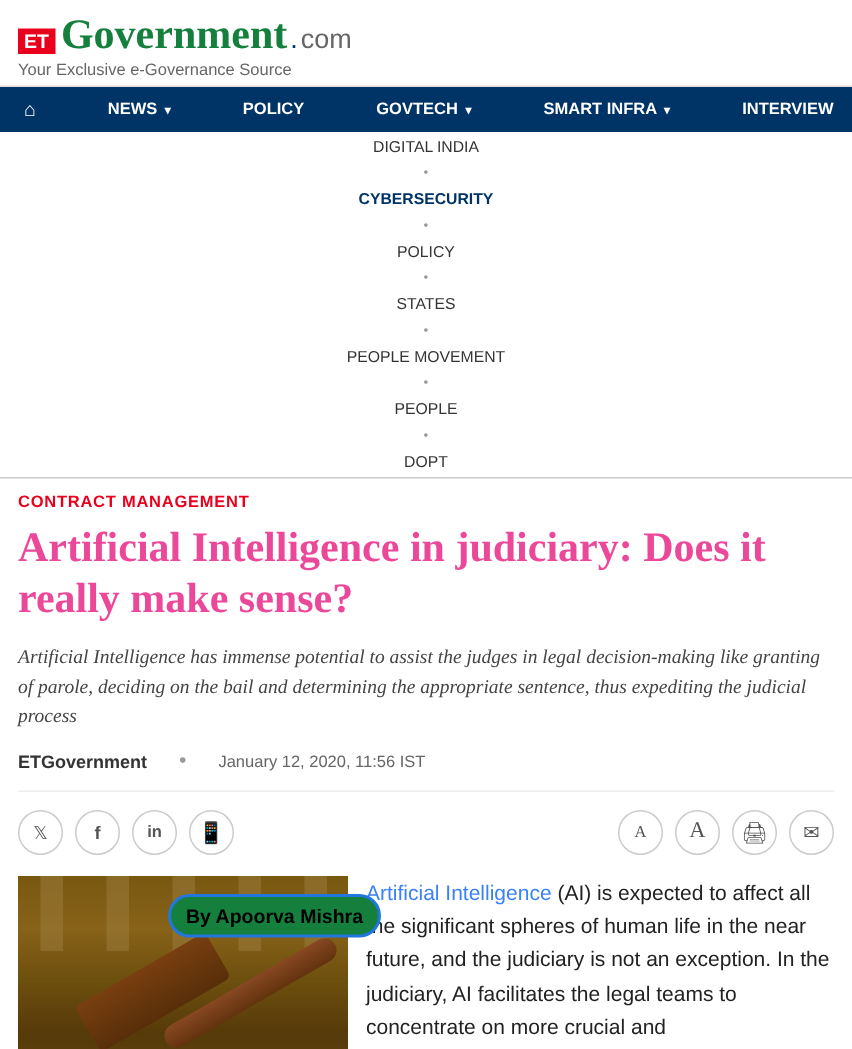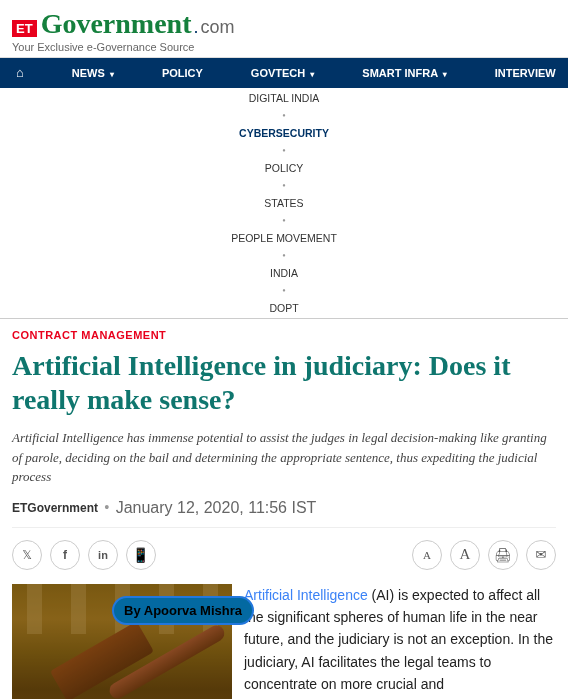--- a/index.html
+++ b/index.html
@@ -22,26 +22,26 @@
 
     
     .nav-secondary { border-bottom: 1px solid #ccc; padding: 4px 29px; display: flex; align-items: center; gap: 6px; flex-wrap: wrap; flex-direction: column; }
     .nav-secondary a { color: #333; text-decoration: none; font-size: 10.5px; font-family: Arial, sans-serif; font-weight: 500; }
     .nav-secondary a.active { color: #003366; font-weight: bold; }
     .nav-sec-dot { color: #999; font-size: 10px; }
 
     
     .article-body { padding: 10px 12px; }
     .category-label { color: #e8001c; font-size: 11px; font-weight: bold; font-family: Arial, sans-serif; text-transform: uppercase; letter-spacing: 0.5px; margin-bottom: 8px; }
-    .article-title { font-size: 28px; font-weight: bold; color: #0f766e; line-height: 1.2; font-family: Georgia, serif; margin-bottom: 12px; }
+    .article-title { font-size: 28px; font-weight: bold; color: #ec4899; line-height: 1.2; font-family: Georgia, serif; margin-bottom: 12px; }
     .article-subtitle { font-size: 13px; color: #444; font-style: italic; line-height: 1.5; font-family: Georgia, serif; margin-bottom: 12px; }
-    .byline-row { display: flex; align-items: center; gap: 6px; margin-bottom: 12px; border-bottom: 1px solid #eee; padding-bottom: 10px; }
+    .byline-row { display: flex; align-items: center; gap: 21px; margin-bottom: 12px; border-bottom: 1px solid #eee; padding-bottom: 10px; }
     .byline-source { font-size: 12px; font-weight: bold; color: #333; font-family: Arial, sans-serif; }
     .byline-dot { color: #999; }
-    .byline-date { font-size: 16px; color: #666; font-family: Arial, sans-serif; }
+    .byline-date { font-size: 11px; color: #666; font-family: Arial, sans-serif; }
 
     
     .social-row { display: flex; justify-content: space-between; align-items: center; margin-bottom: 14px; }
     .social-left { display: flex; gap: 8px; }
     .social-right { display: flex; gap: 8px; }
     .social-btn { width: 30px; height: 30px; border-radius: 50%; border: 1px solid #ccc; display: flex; align-items: center; justify-content: center; cursor: pointer; font-size: 12px; color: #555; font-family: Arial, sans-serif; background: #fff; }
     .font-btn { font-family: Georgia, serif; }
     .font-btn-large { font-size: 15px; }
 
     
@@ -107,21 +107,21 @@
     .bg-col {
       width: 15px;
       height: 50px;
       background: rgba(200, 170, 100, 0.4);
     }
 
     .author-badge {
       position: absolute;
       top: 12px;
       left: 100px;
-      background: #0369a1;
+      background: #15803d;
       color: #000;
       font-size: 13px;
       font-weight: bold;
       font-family: Arial, sans-serif;
       padding: 5px 10px;
       border-radius: 20px;
       border: 2px solid #2277dd;
       white-space: nowrap;
       z-index: 10;
     }
@@ -156,21 +156,21 @@
   <a href="#">DIGITAL INDIA</a>
   <span class="nav-sec-dot">•</span>
   <a href="#" class="active">CYBERSECURITY</a>
   <span class="nav-sec-dot">•</span>
   <a href="#">POLICY</a>
   <span class="nav-sec-dot">•</span>
   <a href="#">STATES</a>
   <span class="nav-sec-dot">•</span>
   <a href="#">PEOPLE MOVEMENT</a>
   <span class="nav-sec-dot">•</span>
-  <a href="#">INDIA</a>
+  <a href="#">PEOPLE</a>
   <span class="nav-sec-dot">•</span>
   <a href="#">DOPT</a>
 </nav>
 
 <div class="article-body">
   <div class="category-label">CONTRACT MANAGEMENT</div>
   <h1 class="article-title">Artificial Intelligence in judiciary: Does it really make sense?</h1>
   <p class="article-subtitle">Artificial Intelligence has immense potential to assist the judges in legal decision-making like granting of parole, deciding on the bail and determining the appropriate sentence, thus expediting the judicial process</p>
 
   <div class="byline-row">

